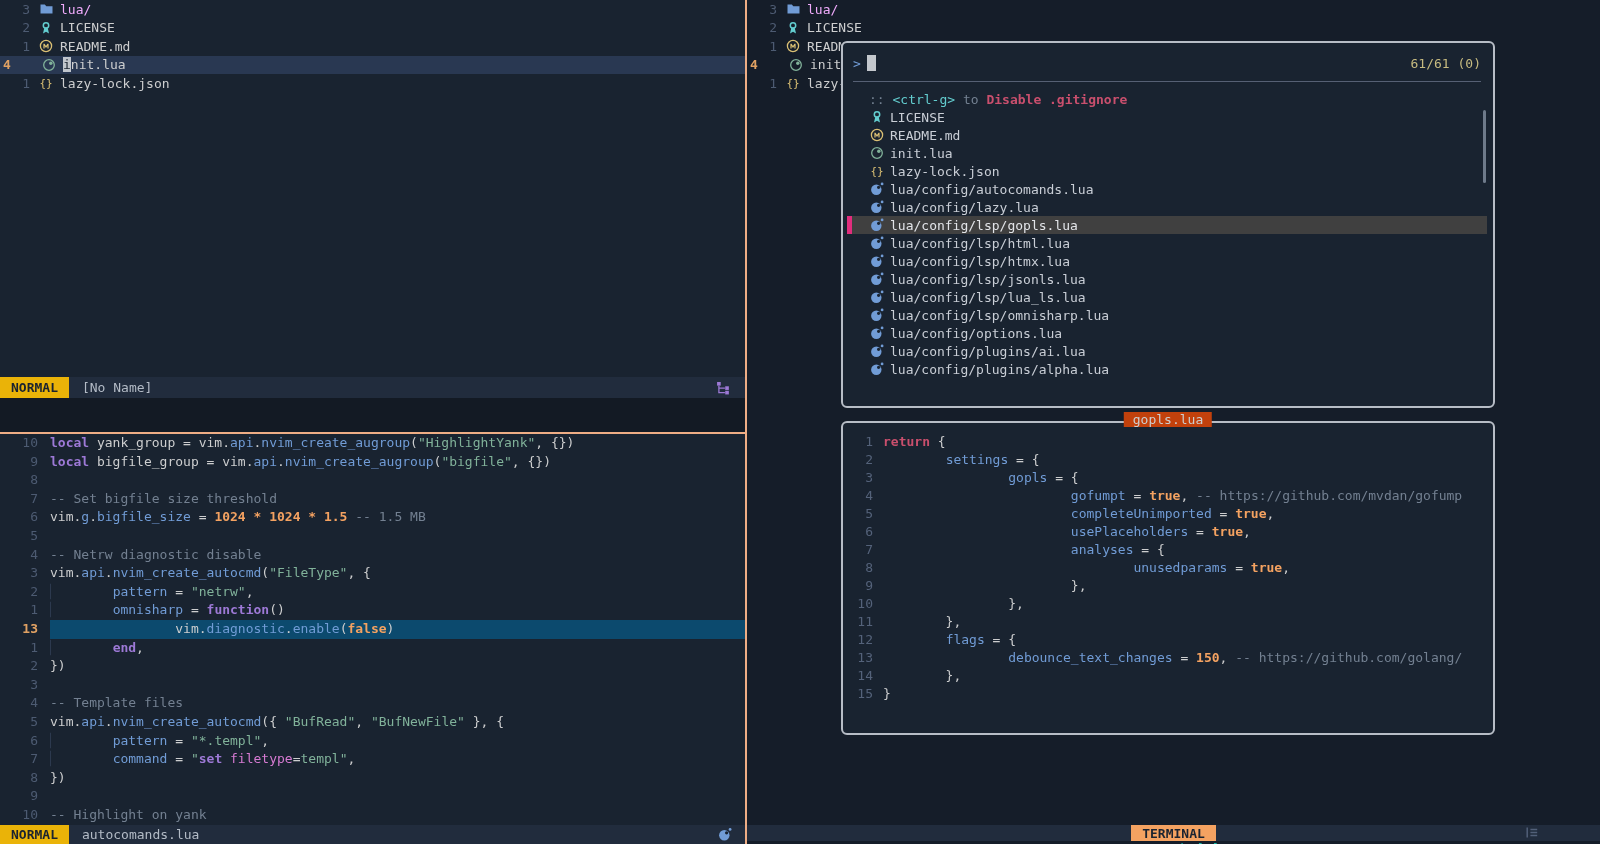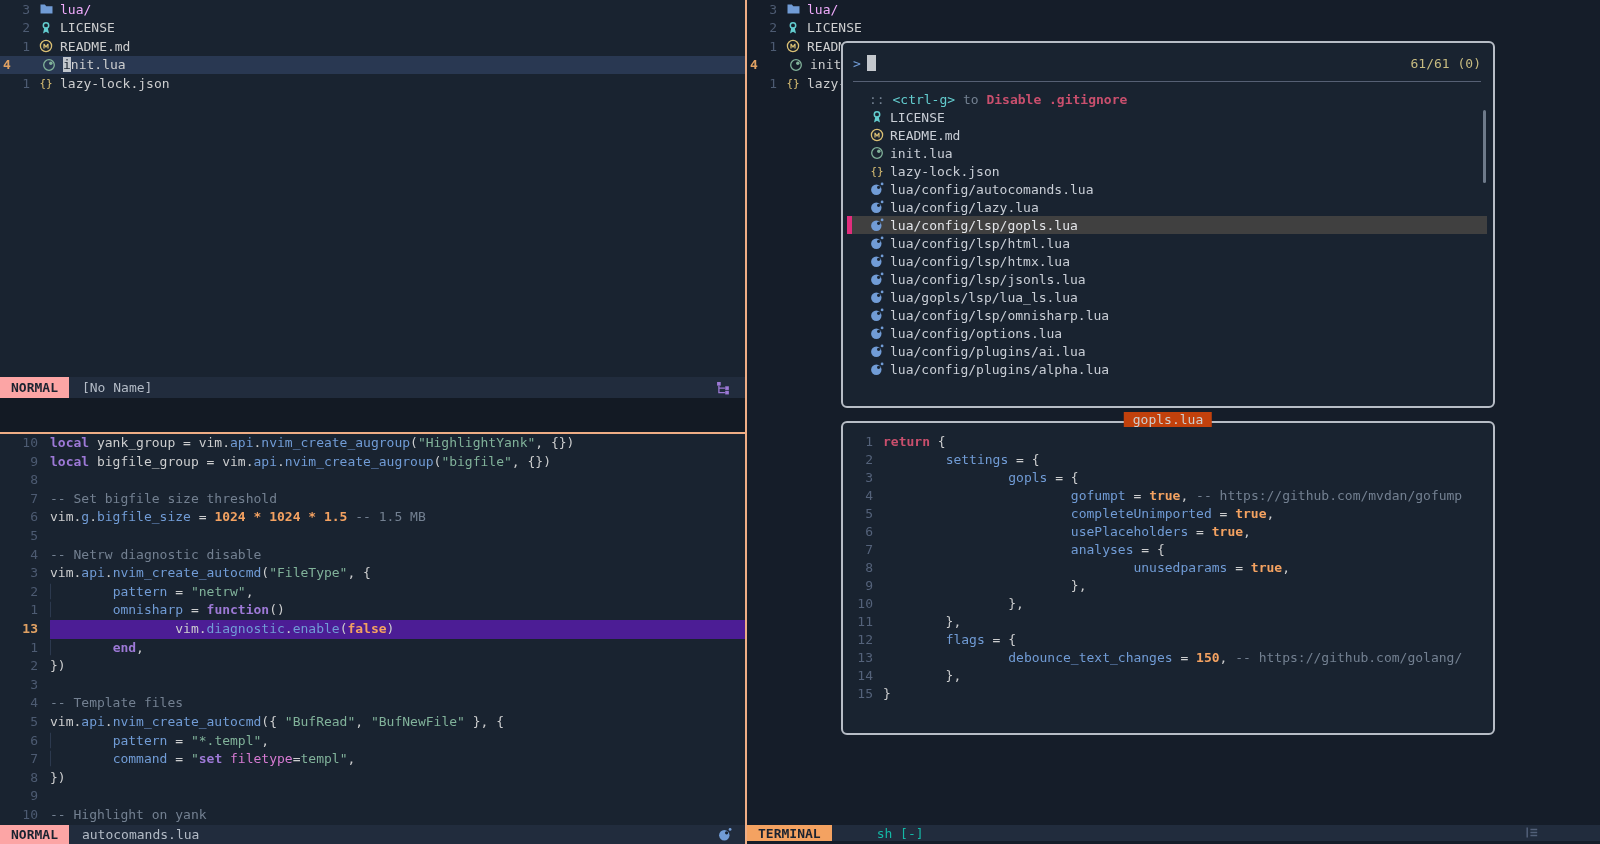--- a/index.html
+++ b/index.html
@@ -15,37 +15,37 @@
   .exp-row .icon{width:16px;height:15px;margin-left:8px;margin-right:6px;flex:none;
                  display:flex;align-items:center;justify-content:center;}
   .exp-row .fname{color:#cdcecf;white-space:pre;}
   .exp-row .fname.blue{color:#f0abfc;}
   .exp-row.cur.hl{background:#293852;}
   .blockcursor{background:#c0c5cc;color:#16202e;}
   
   .statusline{position:absolute;background:#212c3d;display:flex;align-items:center;z-index:3;}
   .sl-mid{left:0;top:377px;width:745px;height:21px;}
   .sl-left{left:0;top:825px;width:745px;height:19px;}
-  .sl-right{left:747px;top:825px;width:853px;height:16px;}
+  .sl-right{left:747px;top:825px;width:853px;height:16px;flex-direction:column;}
   .chip{font-weight:bold;color:#1a2330;padding:0 11px;height:100%;display:flex;align-items:center;flex:none;}
-  .chip.blue{background:#fca5a5;}
+  .chip.blue{background:#eab308;}
   .chip.orange{background:#f4a261;}
   .slfile{margin-left:13px;color:#b3bbc6;white-space:pre;}
   .slfile.dim{color:#14b8a6;margin-left:45px;}
   .slicon{position:absolute;top:50%;transform:translateY(-50%);width:15px;height:15px;}
   .gapzone{position:absolute;left:0;top:398px;width:745px;height:34px;background:#131a24;}
   .hsep{position:absolute;left:0;top:432px;width:745px;height:2px;background:#eead85;z-index:2;}
   .vsep{position:absolute;left:745px;top:0;width:2px;height:844px;background:#eead85;z-index:4;}
   
   .code-pane{left:0;top:434px;width:745px;height:391px;overflow:hidden;}
   .code-row{display:flex;height:18.6px;line-height:18.6px;white-space:pre;}
   .code-row .nr{width:38px;text-align:right;color:#4d5b72;flex:none;margin-right:12px;}
   .code-row.cur .nr{color:#e0a163;font-weight:bold;}
   .code-row .ctext{flex:1;overflow:hidden;}
-  .code-row.cur .ctext{background:#4c1d95;}
+  .code-row.cur .ctext{background:#0c4a6e;}
   
   .right-col{position:absolute;left:747px;top:0;width:853px;height:825px;background:#151d29;}
   .explorer-right{position:absolute;left:0;top:0;width:853px;height:100px;}
   
   .popup{position:absolute;background:#192330;border:2px solid #b7bdc6;border-radius:6px;z-index:5;}
   .popup-results{left:94px;top:41px;width:650px;height:363px;}
   .prompt-row{position:absolute;left:10px;right:12px;top:11px;height:18px;display:flex;align-items:center;white-space:pre;}
   .prompt-char{color:#719cd6;}
   .cursorblock{display:inline-block;width:9px;height:16px;background:#c4c8cd;margin-left:6px;}
   .counter{margin-left:auto;color:#c7bb80;text-align:right;}
@@ -225,21 +225,21 @@
               </svg></span><span class="fname">lua/config/lsp/htmx.lua</span></div>
           <div class="res-row"><span class="icon"><svg width="14" height="14" viewBox="0 0 14 14">
                 <circle cx="6.3" cy="7.7" r="5.2" fill="#719cd6"></circle>
                 <circle cx="8.6" cy="5.3" r="1.6" fill="#192330"></circle>
                 <circle cx="12.1" cy="1.9" r="1.4" fill="#719cd6"></circle>
               </svg></span><span class="fname">lua/config/lsp/jsonls.lua</span></div>
           <div class="res-row"><span class="icon"><svg width="14" height="14" viewBox="0 0 14 14">
                 <circle cx="6.3" cy="7.7" r="5.2" fill="#719cd6"></circle>
                 <circle cx="8.6" cy="5.3" r="1.6" fill="#192330"></circle>
                 <circle cx="12.1" cy="1.9" r="1.4" fill="#719cd6"></circle>
-              </svg></span><span class="fname">lua/gopls/lsp/lua_ls.lua</span></div>
+              </svg></span><span class="fname">lua/config/lsp/lua_ls.lua</span></div>
           <div class="res-row"><span class="icon"><svg width="14" height="14" viewBox="0 0 14 14">
                 <circle cx="6.3" cy="7.7" r="5.2" fill="#719cd6"></circle>
                 <circle cx="8.6" cy="5.3" r="1.6" fill="#192330"></circle>
                 <circle cx="12.1" cy="1.9" r="1.4" fill="#719cd6"></circle>
               </svg></span><span class="fname">lua/config/lsp/omnisharp.lua</span></div>
           <div class="res-row"><span class="icon"><svg width="14" height="14" viewBox="0 0 14 14">
                 <circle cx="6.3" cy="7.7" r="5.2" fill="#719cd6"></circle>
                 <circle cx="8.6" cy="5.3" r="1.6" fill="#192330"></circle>
                 <circle cx="12.1" cy="1.9" r="1.4" fill="#719cd6"></circle>
               </svg></span><span class="fname">lua/config/options.lua</span></div>

